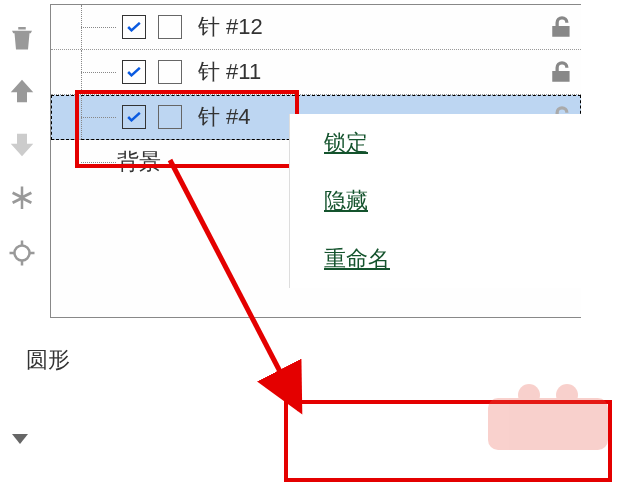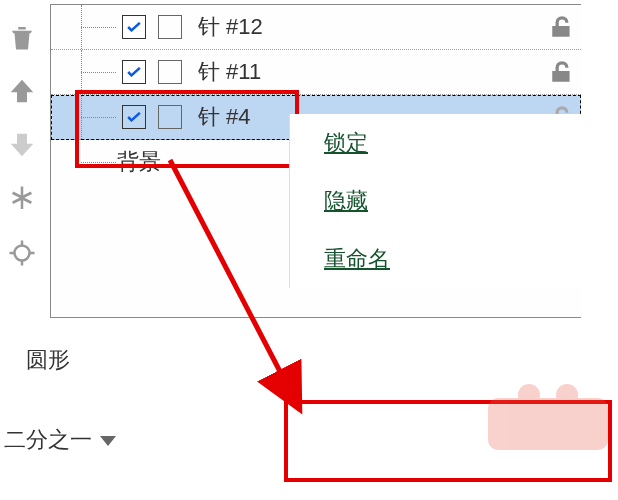--- a/index.html
+++ b/index.html
@@ -134,18 +134,18 @@
           <path d="M0 0L10 5L0 10z" fill="#e40000"></path>
         </marker>
       </defs>
   <line x1="170" y1="160" x2="300" y2="410" stroke="#e40000" stroke-width="5" marker-end="url(#ah)"></line>
 </svg>
 
 <div class="bl">
   <span>圆形</span>
 </div>
 <div class="bl2">
-  <span>二分之一</span><span class="caret"></span>
+  <span class="caret"></span>
 </div>
 
 <div class="wm"></div>
 
 </div>
 
 </body></html>

